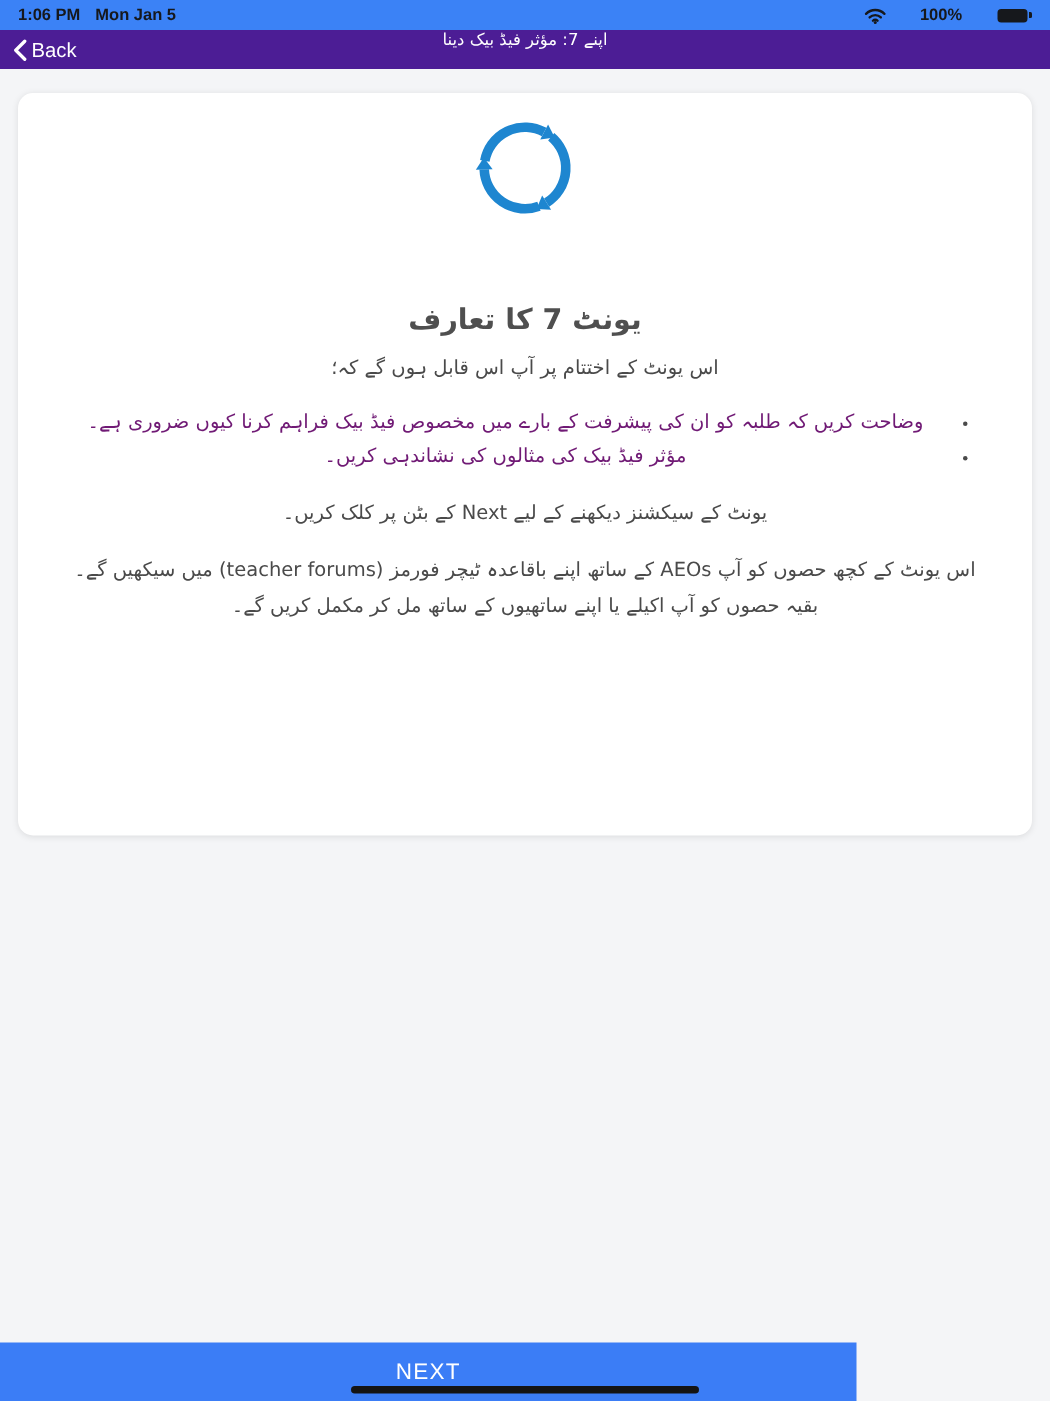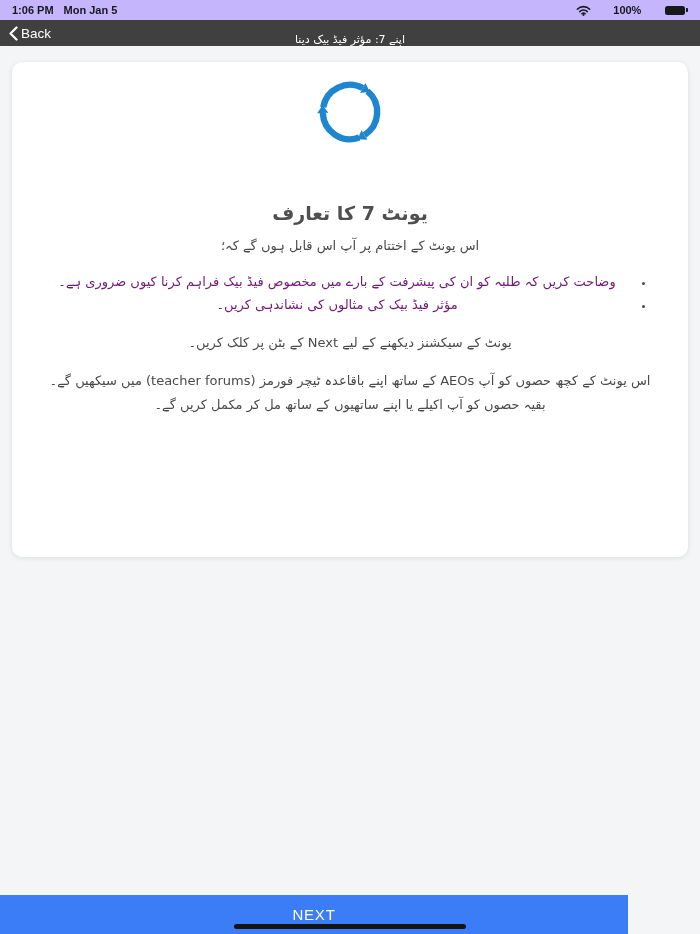--- a/index.html
+++ b/index.html
@@ -5,35 +5,35 @@
   * { margin:0; padding:0; box-sizing:border-box; }
   html,body { width:700px; height:934px; }
   body {
     font-family:"DejaVu Sans", sans-serif;
     background:#f4f5f7;
     position:relative;
     overflow:hidden;
   }
   
   .statusbar {
-    height:20px; background:#c4b5fd;
+    height:20px; background:#3b82f6;
     display:flex; justify-content:space-between; align-items:center;
     padding:0 12px; color:#16181c;
     font-family:"Liberation Sans", sans-serif;
     font-size:11px; font-weight:700;
   }
   .sb-left { display:flex; gap:10px; align-items:center; }
   .sb-right { display:flex; gap:22px; align-items:center; }
   .battery-body { display:inline-block; width:20px; height:9px; background:#16181c; border-radius:2.5px; }
   .battery-tip { display:inline-block; width:1.6px; height:4px; background:#16181c; border-radius:0 1px 1px 0; margin-left:1px; }
   .battery { display:flex; align-items:center; margin-left:2px; }
   
   .navbar {
-    height:26px; background:#404040;
-    position:relative; display:flex; align-items:flex-end; justify-content:center;
+    height:26px; background:#4c1d95;
+    position:relative; display:flex; align-items:flex-start; justify-content:center;
   }
   .back-btn {
     position:absolute; left:8px; top:0; height:26px;
     display:flex; align-items:center; gap:2px;
     color:#ffffff; font-size:13.5px;
     font-family:"Liberation Sans", sans-serif;
     cursor:pointer;
   }
   .nav-title { color:#ffffff; font-size:11px; }
   
@@ -47,21 +47,21 @@
   }
   .cycle-icon-wrap { display:flex; justify-content:center; }
   .card-heading { font-size:19px; font-weight:700; color:#4f4f4f; margin-top:50px; }
   .para { font-size:13px; line-height:1.85; margin-top:30px; }
   .para.tight { margin-top:10px; }
   .objectives { margin:12px 26px 0 0; }
   .objectives li { font-size:13px; line-height:1.8; color:#701a75; }
   .objectives li::marker { color:#4a4a4a; font-size:11px; }
   
   .next-btn {
-    position:absolute; bottom:0; left:0; width:628px; height:39px;
+    position:absolute; bottom:0; left:0; width:571px; height:39px;
     background:#3b7df6; color:#ffffff;
     display:flex; align-items:center; justify-content:center;
     font-size:15px; letter-spacing:0.8px; font-weight:500;
     font-family:"Liberation Sans", sans-serif;
     cursor:pointer;
   }
   .home-indicator {
     position:absolute; bottom:5px; left:50%; transform:translateX(-50%);
     width:232px; height:5px; background:#141414; border-radius:3px;
   }

